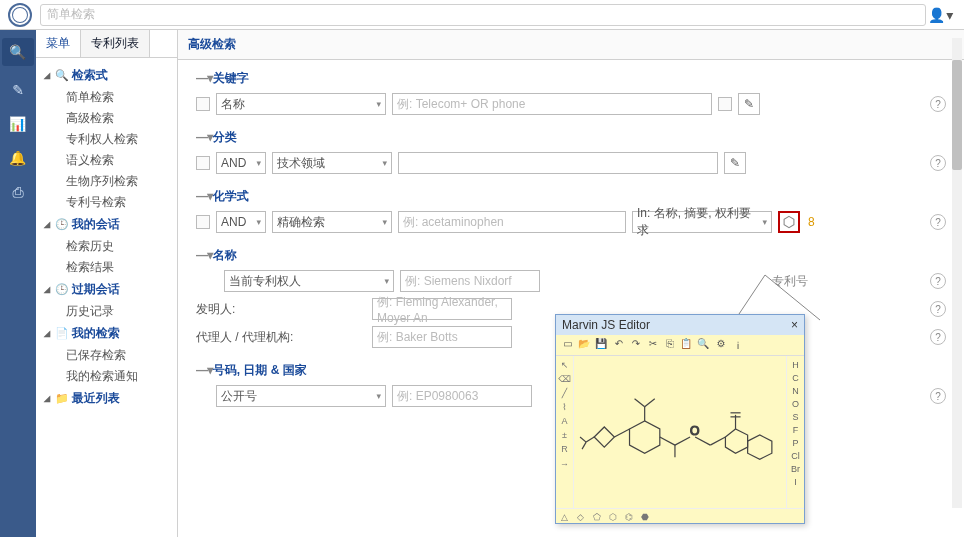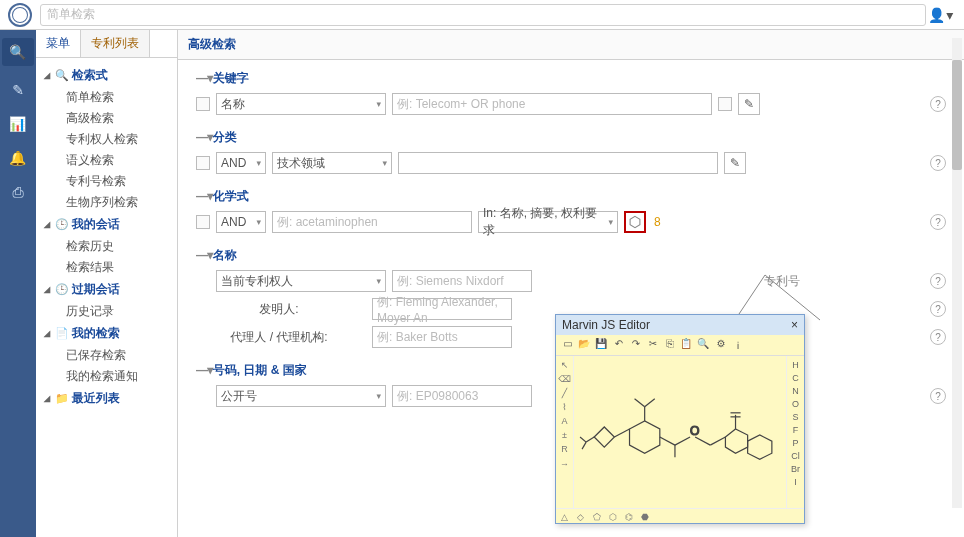--- a/index.html
+++ b/index.html
@@ -8,42 +8,42 @@
 .logo{width:24px;height:24px;border:2px solid #4a6a9a;border-radius:50%;position:relative;margin-right:8px}
 .logo::before{content:"";position:absolute;inset:2px;border:1px solid #4a6a9a;border-radius:50%;transform:rotate(45deg)}
 .searchbox{flex:1;height:22px;border:1px solid #d0d0d0;border-radius:3px;padding:0 6px;color:#bbb;display:flex;align-items:center;background:#fff}
 .userbtn{width:30px;text-align:center;color:#555;font-size:14px}
 .shell{display:flex;height:507px}
 .rail{width:36px;background:#3a5a8a;display:flex;flex-direction:column;align-items:center;padding-top:8px;gap:14px}
 .rail div{width:20px;height:20px;color:#cfe0f5;display:flex;align-items:center;justify-content:center;font-size:14px}
 .rail .act{background:#2a4a7a;width:32px;height:28px;border-radius:3px}
 .sidebar{width:142px;border-right:1px solid #d0d0d0;background:#fff;overflow:hidden}
 .tabs{display:flex;border-bottom:1px solid #d0d0d0}
-.tab{padding:5px 10px;background:#f5f5f5;border-right:1px solid #d0d0d0;color:#a16207}
+.tab{padding:5px 10px;background:#f5f5f5;border-right:1px solid #d0d0d0;color:#0f172a}
 .tab.active{background:#fff;color:#1a4a9a;font-weight:normal}
 .tree{padding:6px 4px 6px 8px}
 .grp{color:#1a4a9a;font-weight:bold;padding:3px 0;display:flex;align-items:center;gap:3px}
 .grp::before{content:"◢";font-size:8px;color:#666;margin-right:2px}
 .leaf{padding:2px 0 2px 22px;color:#555}
 .ico{font-size:11px;color:#1a4a9a}
 .main{flex:1;display:flex;flex-direction:column;overflow:hidden}
 .mainhdr{padding:6px 10px;border-bottom:1px solid #d0d0d0;color:#1a4a9a;font-weight:bold;background:#fafafa}
 .content{flex:1;overflow:auto;padding:10px 18px;position:relative}
 .sec{margin-bottom:14px}
 .sechdr{color:#1a4a9a;font-weight:bold;padding-bottom:6px}
 .sechdr::before{content:"— ▾ ";color:#888;letter-spacing:-2px}
 .row{display:flex;align-items:center;gap:6px;margin-bottom:6px}
 .sq{width:14px;height:14px;border:1px solid #bbb;background:#fafafa}
 .sel,.inp{height:22px;border:1px solid #bbb;background:#fff;padding:0 4px;color:#555;display:flex;align-items:center;justify-content:space-between}
 .sel::after{content:"▾";color:#888;font-size:9px;margin-left:4px}
 .inp{color:#bbb}
-.w50{width:50px}.w120{width:120px}.w170{width:170px}.w320{width:320px}.w200{width:200px}.w140{width:140px}
+.w50{width:50px}.w120{width:120px}.w170{width:170px}.w320{width:320px}.w200{width:228px}.w140{width:140px}
 .wand{width:22px;height:22px;border:1px solid #bbb;display:flex;align-items:center;justify-content:center;color:#555}
 .help{width:16px;height:16px;border:1px solid #bbb;border-radius:50%;display:flex;align-items:center;justify-content:center;color:#888;font-size:10px;margin-left:auto}
-.lbl{width:170px;text-align:center;color:#555;padding-right:4px}
+.lbl{width:170px;text-align:left;color:#555;padding-right:4px}
 .hex{width:22px;height:22px;border:2px solid #b00;display:flex;align-items:center;justify-content:center;position:relative}
 .hex svg{width:14px;height:14px}
 .anno{color:#d90;margin-left:2px}
 .editor{position:absolute;left:555px;top:314px;width:250px;height:210px;border:1px solid #7aa0d0;background:#fef9c3;box-shadow:2px 2px 6px rgba(0,0,0,.2);z-index:10}
 .editortitle{background:#d5e5f5;padding:3px 6px;color:#1a4a9a;font-size:10px;display:flex;justify-content:space-between}
 .etoolbar{display:flex;gap:3px;padding:3px 5px;border-bottom:1px solid #ddd;flex-wrap:wrap}
 .etoolbar span{width:14px;height:14px;font-size:10px;color:#555;text-align:center}
 .ebody{display:flex;height:152px}
 .eside{width:18px;display:flex;flex-direction:column;gap:4px;padding:4px 2px;border-right:1px solid #eee;align-items:center}
 .eside span{font-size:9px;color:#777}
@@ -78,22 +78,22 @@
     <div class="tabs">
       <div class="tab active">菜单</div>
       <div class="tab">专利列表</div>
     </div>
     <div class="tree" id="tree">
         <div class="grp"><span class="ico">🔍</span>检索式</div>
         <div class="leaf">简单检索</div>
         <div class="leaf">高级检索</div>
         <div class="leaf">专利权人检索</div>
         <div class="leaf">语义检索</div>
+        <div class="leaf">生物序列检索</div>
         <div class="leaf">专利号检索</div>
-        <div class="leaf">生物序列检索</div>
         <div class="grp"><span class="ico">🕒</span>我的会话</div>
         <div class="leaf">检索历史</div>
         <div class="leaf">检索结果</div>
         <div class="grp"><span class="ico">🕒</span>过期会话</div>
         <div class="leaf">历史记录</div>
         <div class="grp"><span class="ico">📄</span>我的检索</div>
         <div class="leaf">已保存检索</div>
         <div class="leaf">我的检索通知</div>
         <div class="grp"><span class="ico">📁</span>最近列表</div>
       </div>
@@ -125,36 +125,37 @@
           <div class="wand">✎</div>
           <div class="help">?</div>
         </div>
       </div>
 
       <div class="sec">
         <div class="sechdr">化学式</div>
         <div class="row">
           <div class="sq"></div>
           <div class="sel w50">AND</div>
+          <div class="sel w120">精确检索</div>
           <div class="inp w200">例: acetaminophen</div>
           <div class="sel w140">In: 名称, 摘要, 权利要求</div>
           <div class="hex">
               <svg viewBox="0 0 20 20">
                 <polygon points="10,2 17,6 17,14 10,18 3,14 3,6" fill="none" stroke="#888" stroke-width="1.5"></polygon>
               </svg>
             </div>
           <span class="anno">8</span>
           <div class="help">?</div>
         </div>
       </div>
 
       <div class="sec">
         <div class="sechdr">名称</div>
         <div class="row">
-          <div class="sel w170" style="margin-left:20px">当前专利权人</div>
+          <div class="sel w170" style="margin-left:28px">当前专利权人</div>
           <div class="inp w140">例: Siemens Nixdorf</div>
           <span style="width:220px"></span>
           <span style="color:#888">专利号</span>
           <div class="help">?</div>
         </div>
         <div class="row">
           <div class="lbl">发明人:</div>
           <div class="inp w140">例: Fleming Alexander, Moyer An</div>
           <div class="help">?</div>
         </div>

